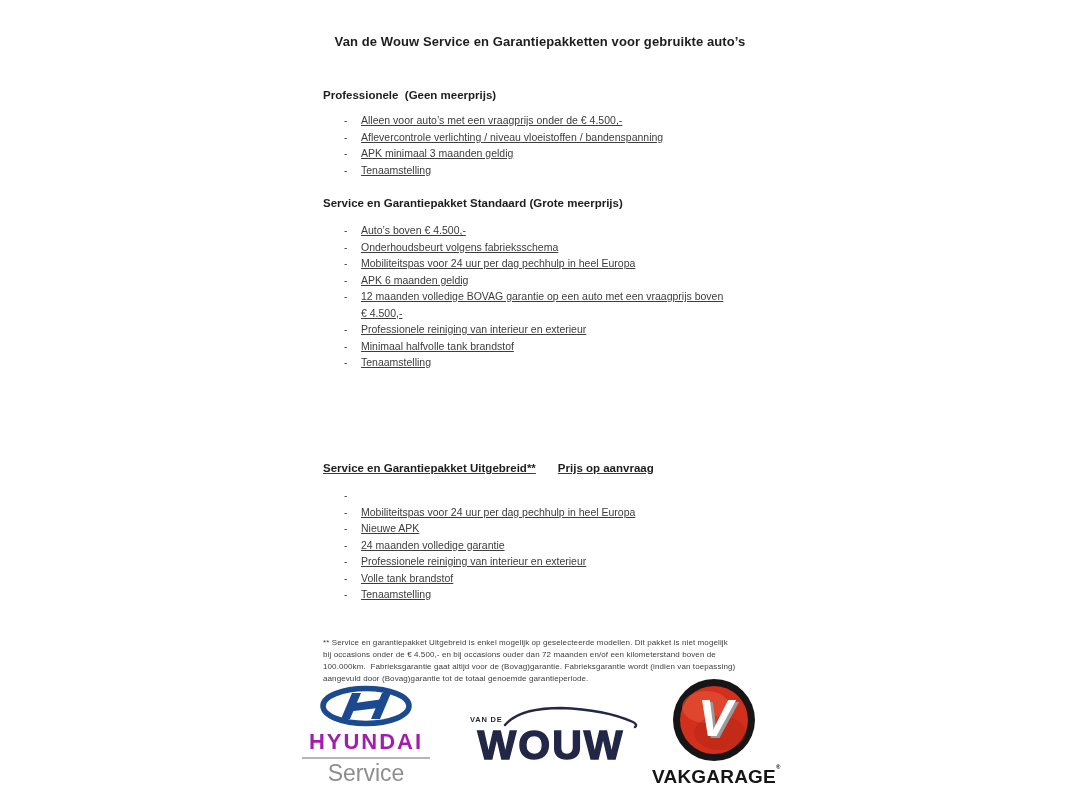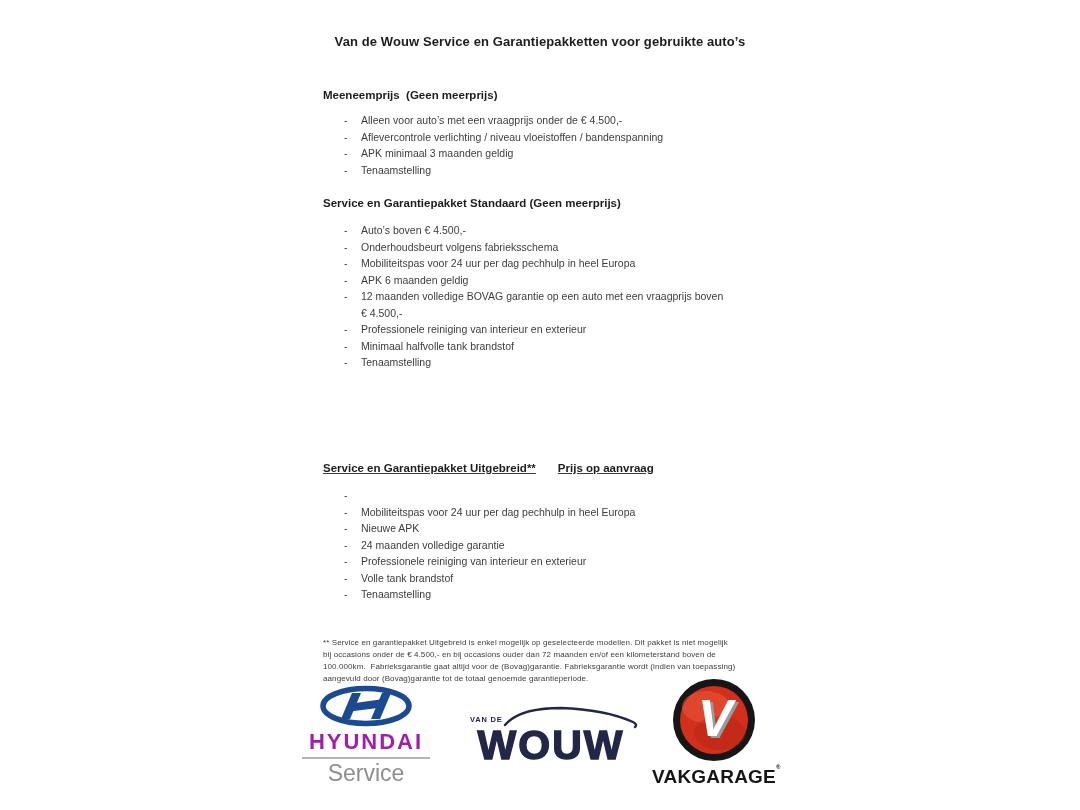--- a/index.html
+++ b/index.html
@@ -12,21 +12,21 @@
     font-size:13px; font-weight:bold; color:#1d1d1d; letter-spacing:0.1px;
   }
   .sec { position:absolute; left:323px; width:470px; }
   .h {
     font-size:11.5px; font-weight:bold; color:#1d1d1d; line-height:14px;
     margin:0 0 10px 0; white-space:pre-wrap;
   }
   .h3row { display:flex; gap:22px;text-decoration:underline; }
   .li { display:flex; line-height:16.5px; font-size:10.5px; color:#3d3d3d; }
   .dash { width:17px; padding-left:21px; flex-shrink:0; }
-  .txt { white-space:pre-wrap; }
+  .txt { white-space:pre-wrap;text-decoration:underline; }
   .para {
     position:absolute; left:323px; top:399px; width:480px;
     font-size:10.5px; line-height:18px; color:#3d3d3d; white-space:pre-wrap;
   }
   .footnote {
     position:absolute; left:323px; top:629px; width:480px;
     font-size:8px; line-height:12px; color:#3d3d3d; white-space:pre-wrap;
     letter-spacing:0.1px;
   }
   
@@ -62,41 +62,41 @@
   .vak .reg { font-size:6px; vertical-align:top; position:relative; top:-2px; }
 </style>
 </head>
 <body>
 
 <div class="page">
 
   <div class="title">Van de Wouw Service en Garantiepakketten voor gebruikte auto’s</div>
 
   <section class="sec" style="top:88px">
-    <h2 class="h">Meeneemprijs  (Geen meerprijs)</h2>
+    <h2 class="h">Professionele  (Geen meerprijs)</h2>
     <div class="li">
       <span class="dash">-</span>
       <span class="txt">Alleen voor auto’s met een vraagprijs onder de € 4.500,-</span>
     </div>
     <div class="li">
       <span class="dash">-</span>
       <span class="txt">Aflevercontrole verlichting / niveau vloeistoffen / bandenspanning</span>
     </div>
     <div class="li">
       <span class="dash">-</span>
       <span class="txt">APK minimaal 3 maanden geldig</span>
     </div>
     <div class="li">
       <span class="dash">-</span>
       <span class="txt">Tenaamstelling</span>
     </div>
   </section>
 
   <section class="sec" style="top:196px">
-    <h2 class="h" style="margin-bottom:12px">Service en Garantiepakket Standaard (Geen meerprijs)</h2>
+    <h2 class="h" style="margin-bottom:12px">Service en Garantiepakket Standaard (Grote meerprijs)</h2>
     <div class="li">
       <span class="dash">-</span>
       <span class="txt">Auto’s boven € 4.500,-</span>
     </div>
     <div class="li">
       <span class="dash">-</span>
       <span class="txt">Onderhoudsbeurt volgens fabrieksschema</span>
     </div>
     <div class="li">
       <span class="dash">-</span>

